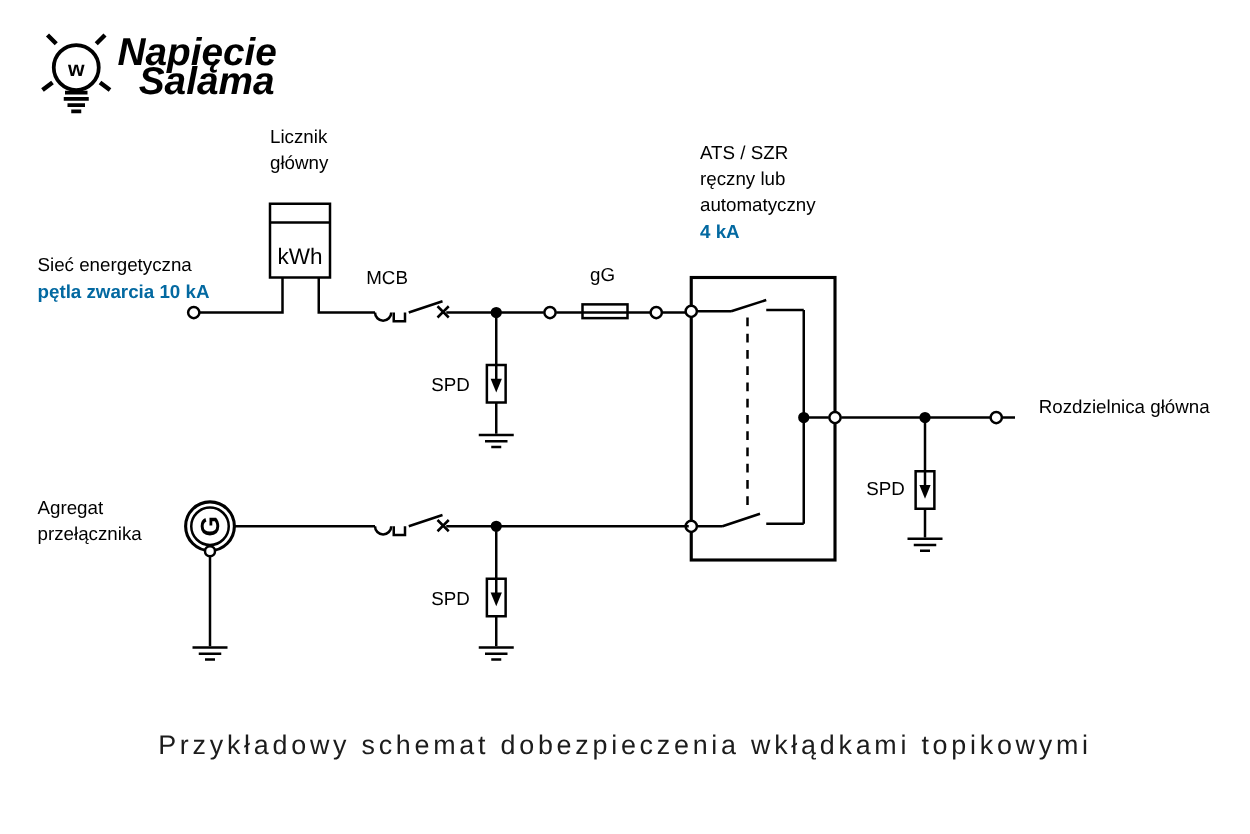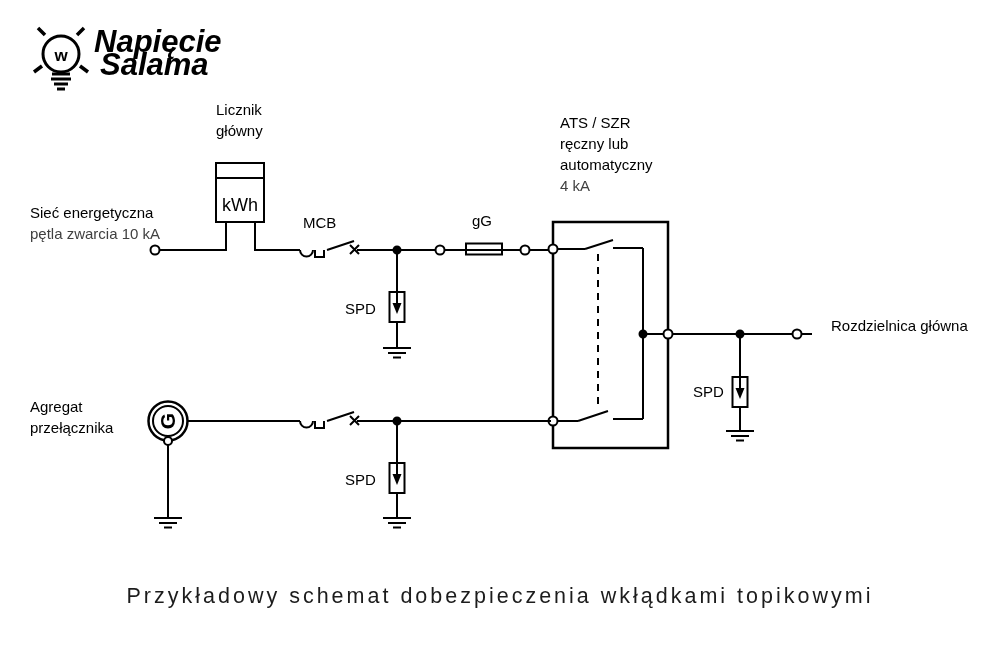--- a/index.html
+++ b/index.html
@@ -2,21 +2,21 @@
 <html><head>
 <meta charset="utf-8">
 <style>
   html,body{margin:0;padding:0;background:#fff;}
   .canvas{
     position:relative;width:1000px;height:667px;background:#ffffff;
     font-family:"Liberation Sans", sans-serif;color:#000;overflow:hidden;
   }
   .canvas svg{position:absolute;left:0;top:0;}
   .lbl{position:absolute;font-size:15px;line-height:21px;white-space:nowrap;}
-  .red{color:#404040;font-weight:normal;}
+  .red{color:#0369a1;font-weight:bold;}
   .logo-text{
     position:absolute;left:94px;top:30px;font-style:italic;font-weight:700;
     font-size:31px;line-height:23px;letter-spacing:0px;
   }
   .caption{
     position:absolute;left:0;top:582px;width:1000px;text-align:center;
     font-size:21.5px;line-height:28px;letter-spacing:3px;color:#1c1c1c;
   }
 </style>
 </head>
@@ -131,34 +131,34 @@
       </g>
     </g>
 
     <text x="61" y="61" text-anchor="middle" font-size="17" font-weight="bold" font-family="Liberation Sans, sans-serif">w</text>
     <text x="240" y="211" text-anchor="middle" font-size="18" font-family="Liberation Sans, sans-serif">kWh</text>
     <text x="168" y="428" text-anchor="middle" font-size="21" font-weight="bold" font-family="Liberation Sans, sans-serif" transform="rotate(-90 168 421)">G</text>
   </svg>
 
   <div class="logo-text">
     <div>Napięcie</div>
-    <div style="margin-left:6px">Salama</div>
+    <div style="margin-left:17px">Salama</div>
   </div>
 
   <div class="lbl" style="left:216px;top:99px">
     <div>Licznik</div>
     <div>główny</div>
   </div>
 
   <div class="lbl" style="left:30px;top:202px">
     <div>Sieć energetyczna</div>
     <div class="red">pętla zwarcia 10 kA</div>
   </div>
 
-  <div class="lbl" style="left:303px;top:212px">MCB</div>
+  <div class="lbl" style="left:293px;top:212px">MCB</div>
 
   <div class="lbl" style="left:472px;top:210px">gG</div>
 
   <div class="lbl" style="left:560px;top:112px">
     <div>ATS / SZR</div>
     <div>ręczny lub</div>
     <div>automatyczny</div>
     <div class="red">4 kA</div>
   </div>
 

